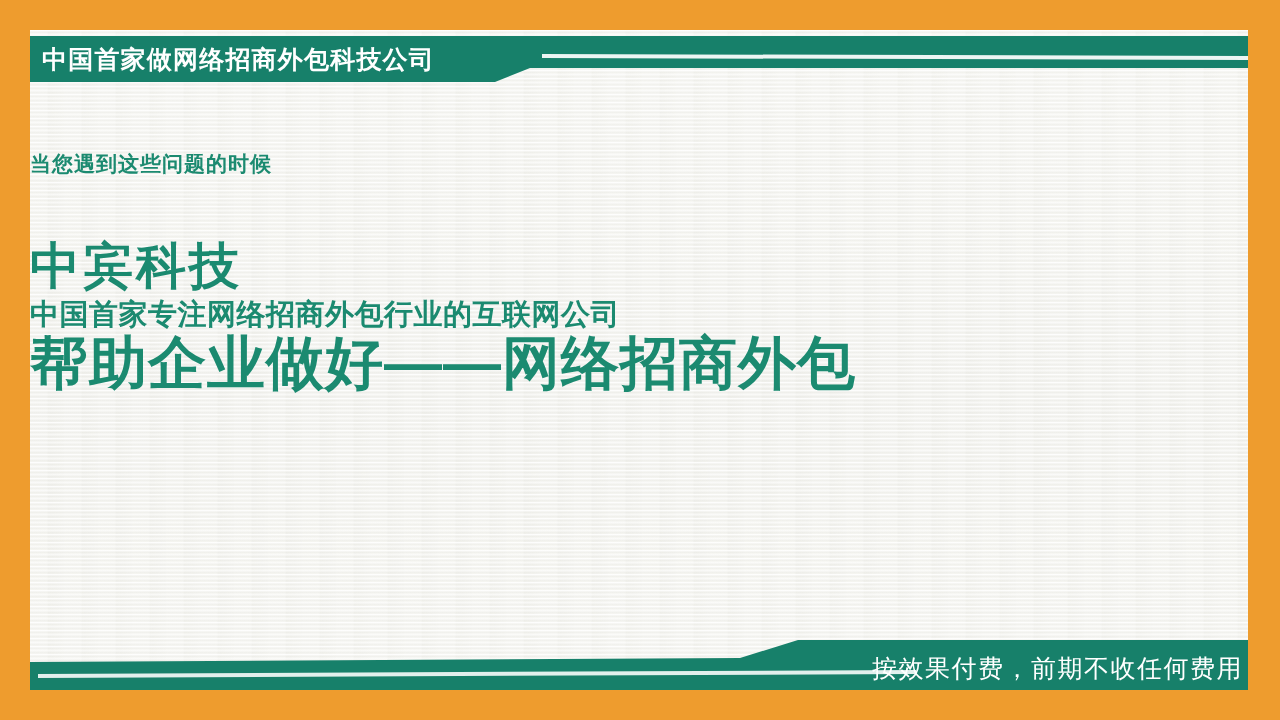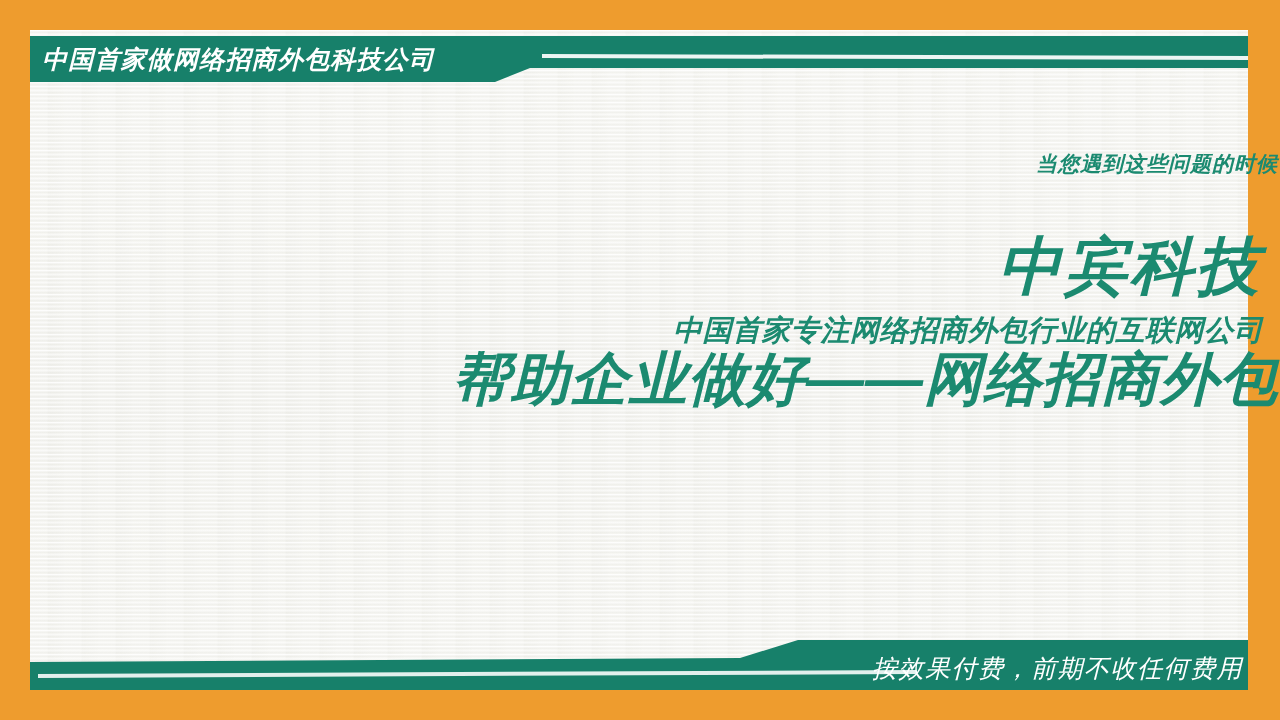--- a/index.html
+++ b/index.html
@@ -10,21 +10,20 @@
     overflow: hidden;
     font-family: "Liberation Sans", "DejaVu Sans", sans-serif;
   }
 
   #slide {
     position: relative;
     width: 1280px;
     height: 720px;
     background: #EE9C2E;
     overflow: hidden;
-    font-style: italic;
   }
 
   
   #paper {
     position: absolute;
     left: 30px;
     top: 30px;
     width: 1218px;
     height: 660px;
     background-color: #F3F3EF;
@@ -92,40 +91,39 @@
     line-height: 32px;
     white-space: nowrap;
   }
 
   
   #content {
     position: absolute;
     left: 30px;
     top: 150px;
     width: 1218px;
-    text-align: right;
-    padding-left: 30px;
+    text-align: left;
   }
 
   #eyebrow {
     color: #1B8A70;
     font-size: 21px;
     font-weight: bold;
     letter-spacing: 1px;
     line-height: 28px;
     margin: 0 0 52px 0;
   }
 
   #brand {
     color: #1B8A70;
-    font-size: 63px;
+    font-size: 50px;
     font-weight: bold;
     letter-spacing: 3px;
     line-height: 72px;
-    margin: 16px;
+    margin: 0;
   }
 
   #tagline {
     color: #1B8A70;
     font-size: 29px;
     font-weight: bold;
     letter-spacing: 0.5px;
     line-height: 36px;
     margin: -6px 15px 0 0;
   }

